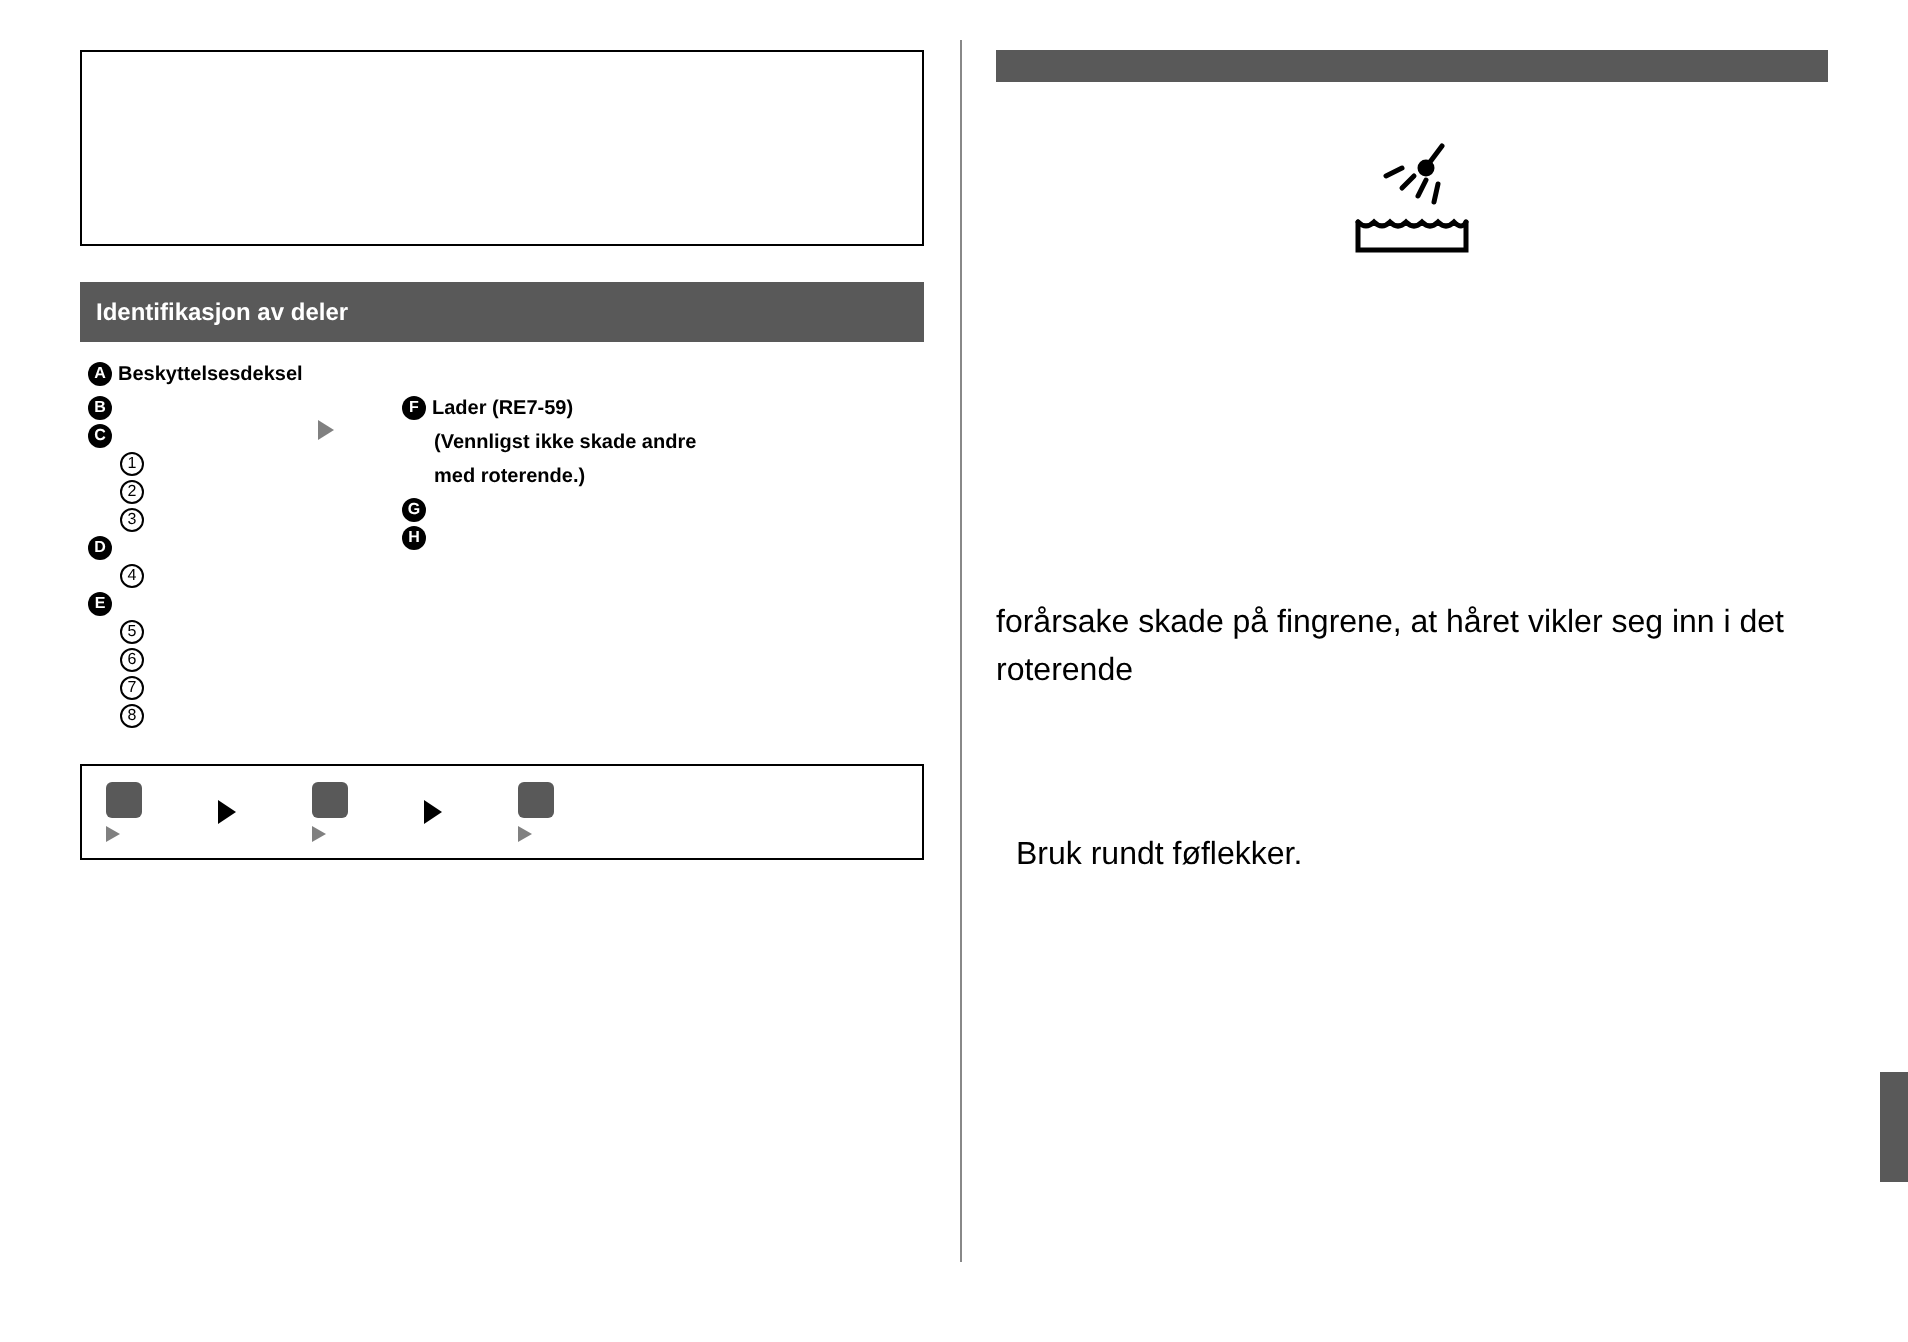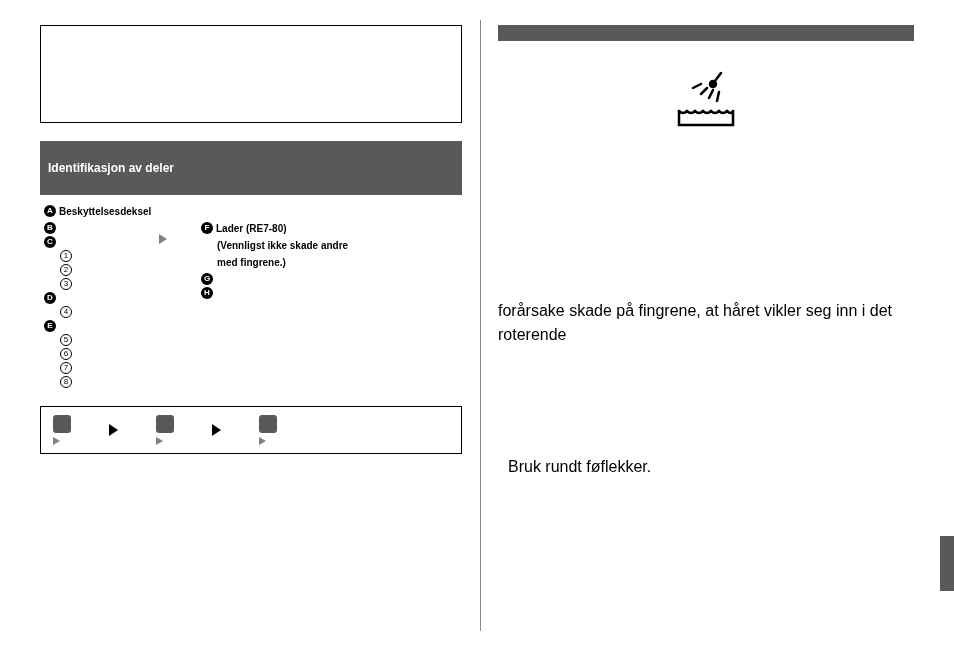--- a/index.html
+++ b/index.html
@@ -37,21 +37,21 @@
       background: #888;
     }
     .warning-box {
       border: 1.5px solid #000;
       height: 98px;
       margin-bottom: 18px;
     }
     .section-bar {
       background: #595959;
       color: #fff;
-      padding: 20px 8px;
+      padding: 8px 8px;
       font-weight: bold;
       font-size: 12px;
     }
     .parts-list {
       padding: 8px 4px;
       display: flex;
       gap: 34px;
       font-size: 10px;
     }
     .parts-col {
@@ -229,30 +229,30 @@
           </div>
         <div class="row sub-row">
             <span class="num-badge">8</span>
             <span></span>
           </div>
       </div>
 
       <div class="parts-col" style="margin-top:17px">
         <div class="row">
             <span class="letter-badge">F</span>
-            <span class="bold">Lader (RE7-80)</span>
+            <span class="bold">Lader (RE7-59)</span>
           </div>
         <div class="row sub-row">
             <span class="bold">(Vennligst ikke skade andre</span>
           </div>
         <div class="row sub-row">
             <span class="bold"></span>
           </div>
         <div class="row sub-row">
-            <span class="bold">med fingrene.)</span>
+            <span class="bold">med roterende.)</span>
           </div>
         <div class="row">
             <span class="letter-badge">G</span>
             <span></span>
           </div>
         <div class="row">
             <span class="letter-badge">H</span>
             <span></span>
           </div>
       </div>
@@ -291,19 +291,19 @@
           <path d="M8 40 L8 54 L62 54 L62 40"></path>
           <path d="M8 40 Q12 44 16 40 Q20 44 24 40 Q28 44 32 40 Q36 44 40 40 Q44 44 48 40 Q52 44 56 40 Q60 44 62 40"></path>
         </g>
       </svg>
     </div>
 
     <div class="right-text" style="margin-top:160px">
       <p>forårsake skade på fingrene, at håret vikler seg inn i det roterende</p>
     </div>
 
-    <div class="right-text" style="margin-top:108px; padding-left:10px">
+    <div class="right-text" style="margin-top:68px; padding-left:10px">
       <p>Bruk rundt føflekker.</p>
     </div>
   </div>
 
   <div class="page-edge-tab"></div>
 </div>
 
 </body></html>

